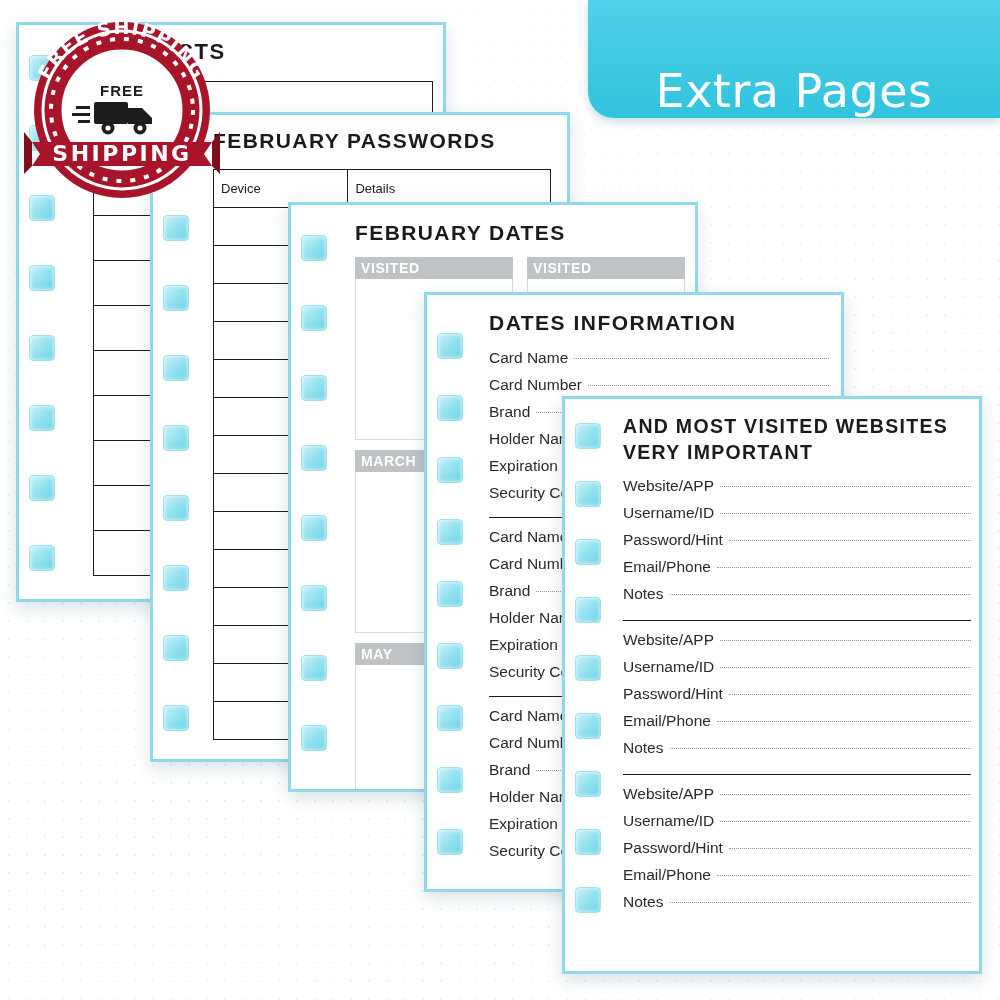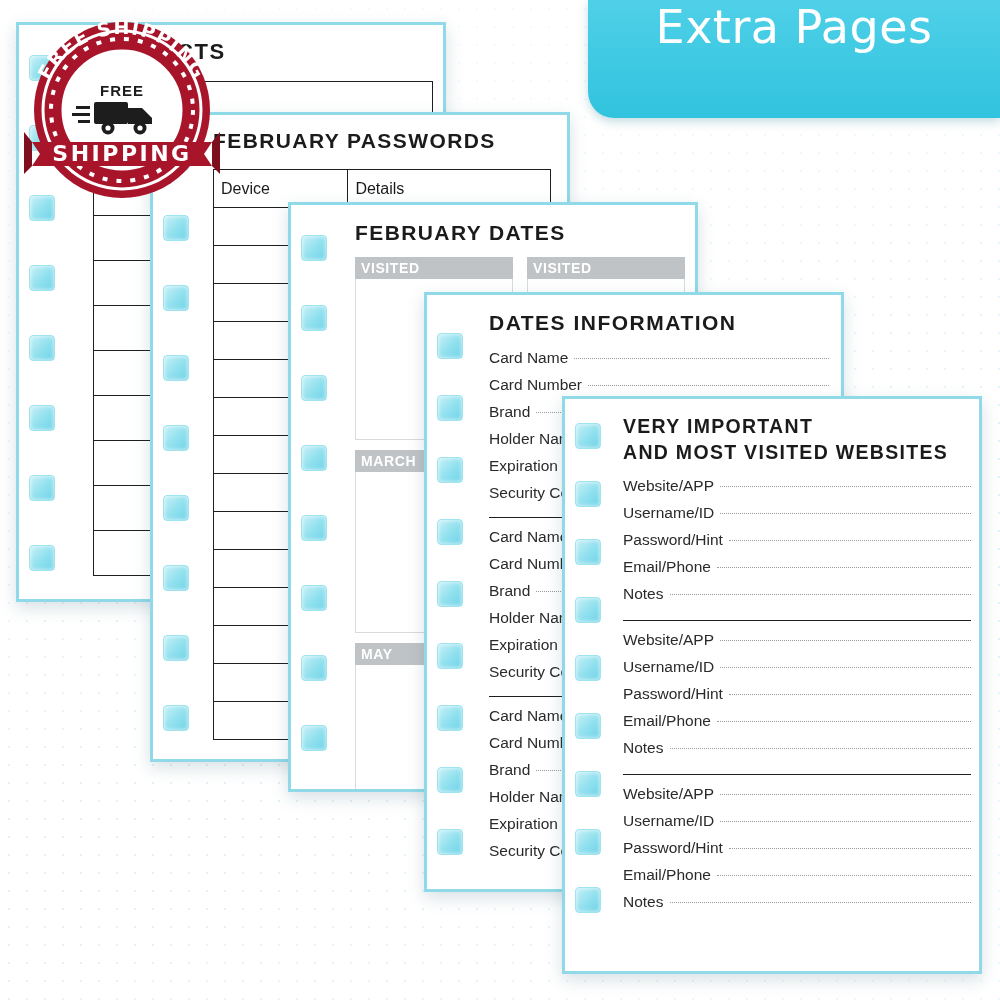--- a/index.html
+++ b/index.html
@@ -103,21 +103,21 @@
     position: absolute; left: 60px; top: 54px; width: 336px; height: 570px;
     border: 1.5px solid #1e1e1e; border-bottom: none;
     display: flex; background: #fff;
   }
   #page2 .col { border-right: 1.5px solid #1e1e1e; box-sizing: border-box; }
   #page2 .col:last-child { border-right: none; }
   #page2 .col-device { width: 40%; }
   #page2 .col-pass { width: 60%; }
   #page2 .cell {
     height: 38px; border-bottom: 1.5px solid #1e1e1e; box-sizing: border-box;
-    font-size: 16px; color: #1b1b1b; display: flex; align-items: center; padding-left: 7px;
+    font-size: 13px; color: #1b1b1b; display: flex; align-items: center; padding-left: 7px;
   }
 
   
   #page3 { left: 288px; top: 202px; width: 410px; height: 590px; }
   #page3 .title-main {
     position: absolute; left: 64px; top: 16px;
     font-size: 21px; font-weight: bold; letter-spacing: 1.4px; color: #1b1b1b;
   }
   #page3 .months {
     position: absolute; left: 64px; top: 52px; width: 330px;
@@ -168,21 +168,21 @@
     flex: 1; border-bottom: 1.5px dotted #9a9a9a; transform: translateY(-4px);
   }
   #page5 .divider { border-top: 1.2px solid #1e1e1e; margin: 8px 0 10px 0; }
 
   
   .banner {
     position: absolute; right: 0; top: 0;
     width: 412px; height: 118px;
     background: linear-gradient(180deg, #4fd0e8 0%, #31c3de 100%);
     border-bottom-left-radius: 26px;
-    display: flex; align-items: flex-start; justify-content: center;
+    display: flex; align-items: flex-end; justify-content: center;
     box-shadow: 0 4px 10px rgba(30,120,140,0.25);
   }
   .banner-text {
     color: #ffffff; font-size: 46px; letter-spacing: 0.5px;
     font-family: "DejaVu Sans", sans-serif;
   }
 
   
   .stamp {
     position: absolute; left: 16px; top: 14px; width: 212px; height: 190px;
@@ -431,22 +431,22 @@
         <div class="hole" style="top:82px"></div>
         <div class="hole" style="top:140px"></div>
         <div class="hole" style="top:198px"></div>
         <div class="hole" style="top:256px"></div>
         <div class="hole" style="top:314px"></div>
         <div class="hole" style="top:372px"></div>
         <div class="hole" style="top:430px"></div>
         <div class="hole" style="top:488px"></div>
       </div>
       <div class="title-main ptitle">
+        <div>AND  MOST  VISITED  WEBSITES</div>
         <div>VERY  IMPORTANT</div>
-        <div>AND  MOST  VISITED  WEBSITES</div>
       </div>
       <div class="groups">
 
         <div class="group">
           <div class="fld">
             <span class="lbl">Website/APP</span>
             <span class="dots"></span>
           </div>
           <div class="fld">
             <span class="lbl">Username/ID</span>

